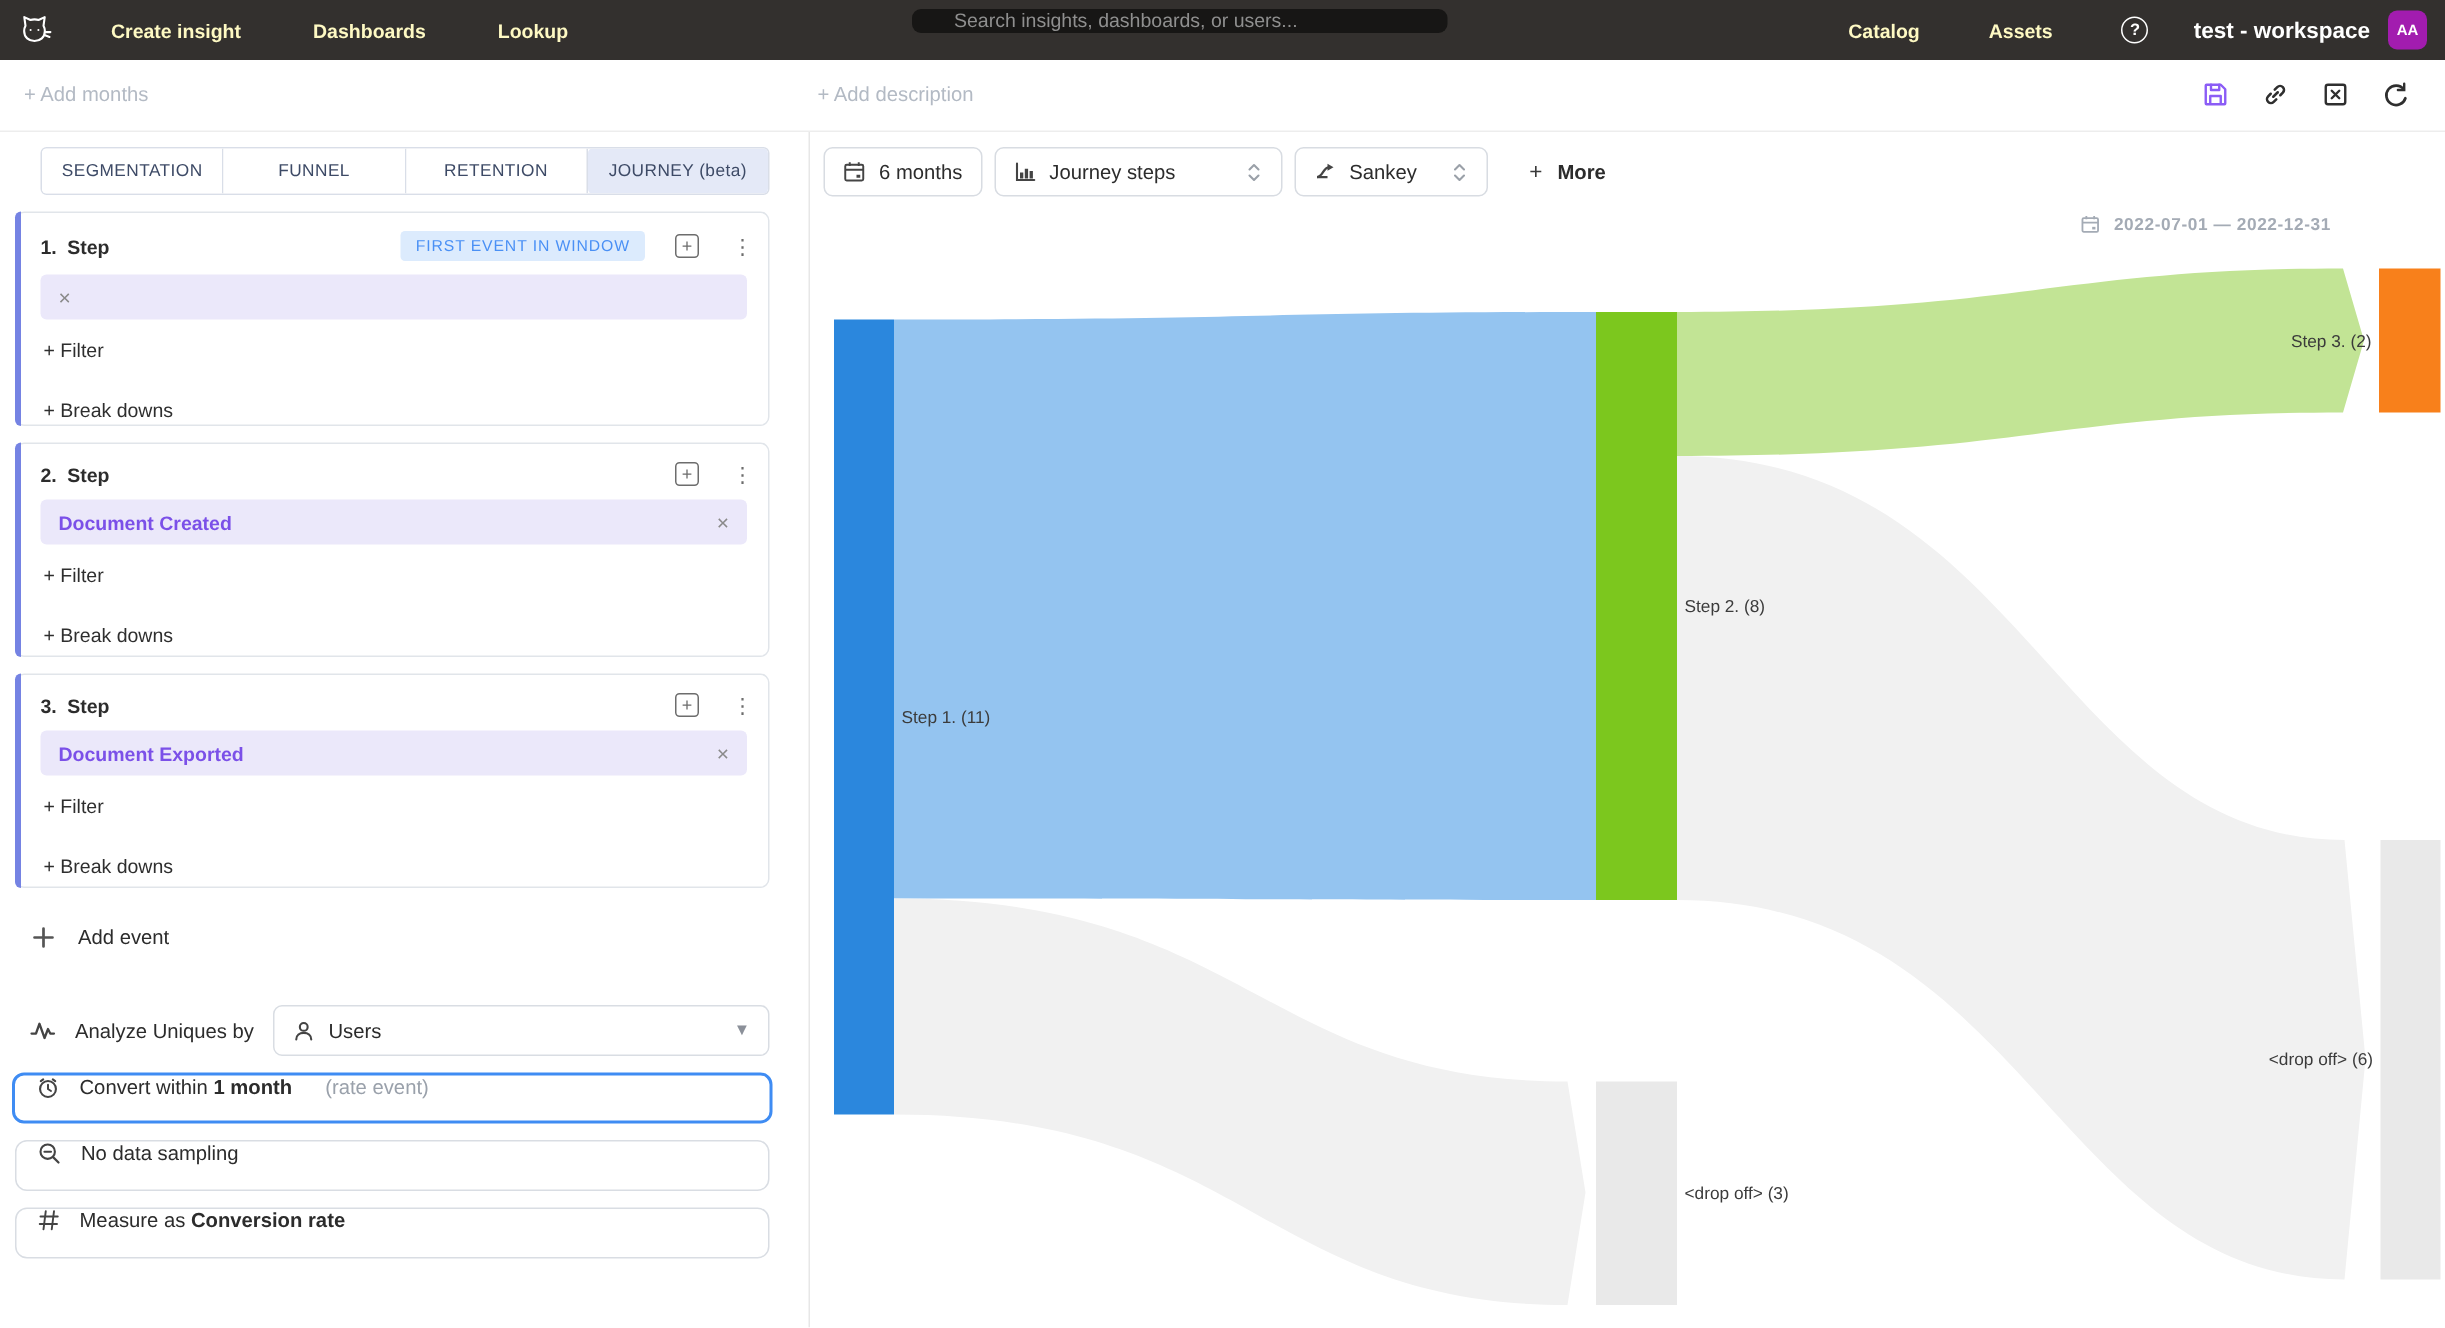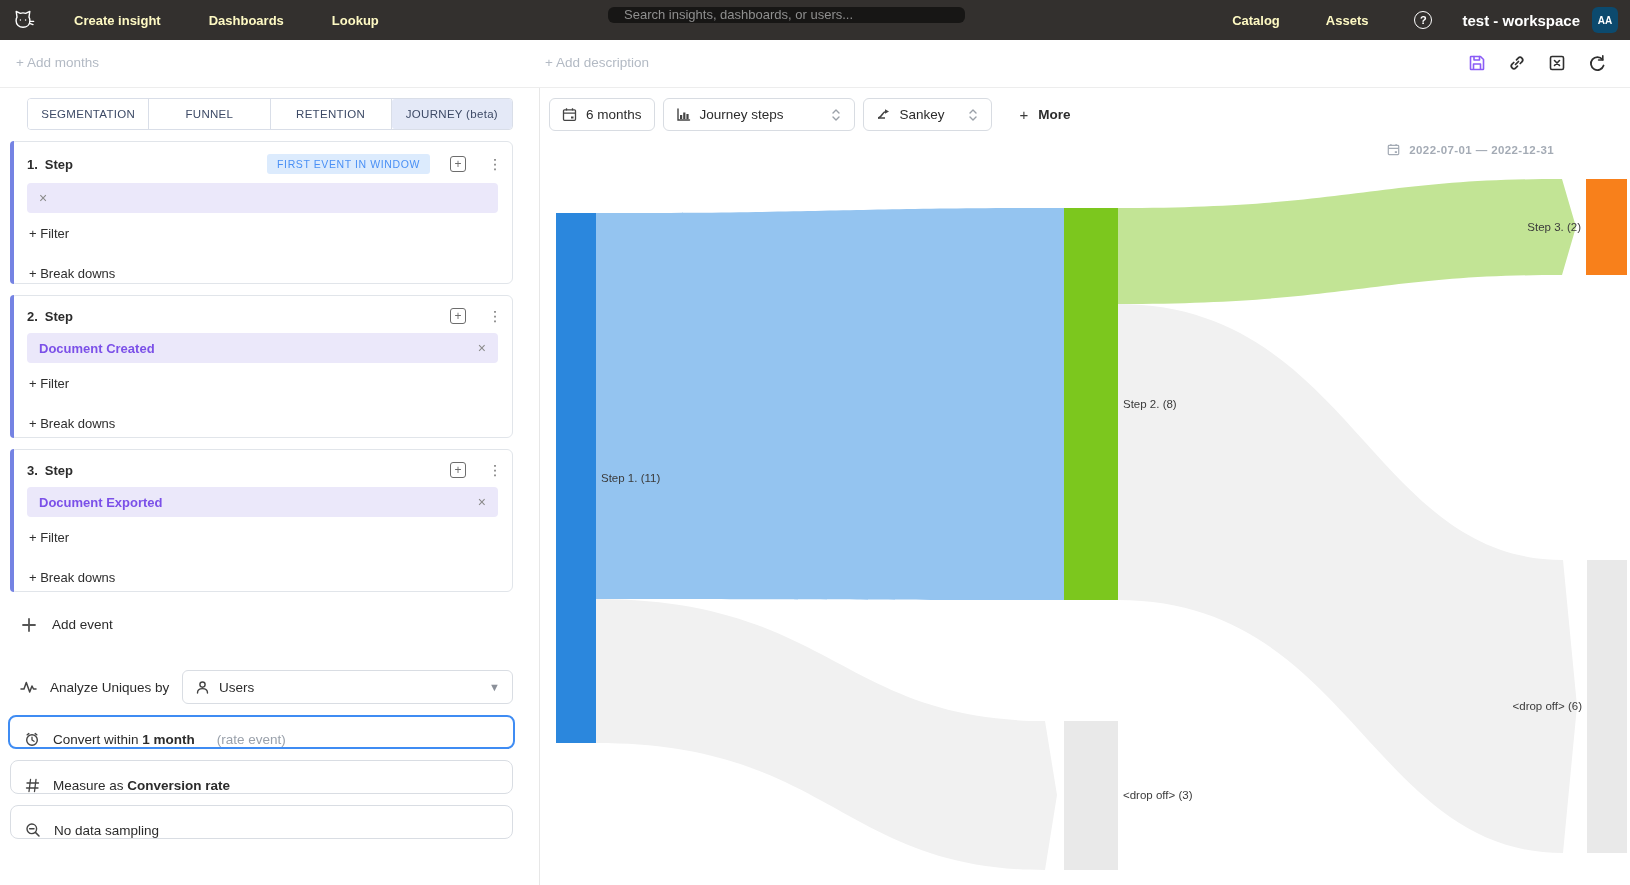--- a/index.html
+++ b/index.html
@@ -13,30 +13,30 @@
   .topnav {
     position:absolute; top:0; left:0; width:1630px; height:40px;
     background:#33302e; display:flex; align-items:center; color:#fff;
   }
   .topnav .logo { margin-left:10px; width:26px; height:26px; display:flex; align-items:center; justify-content:center; }
   .nav-item { font-size:13px; font-weight:bold; color:#fef9c3; margin-left:48px; cursor:pointer; }
   .nav-item.first { margin-left:38px; }
   .search-wrap { position:absolute; left:608px; top:5px; }
   .search-input {
     width:357px; height:16px; background:#171615; border:none; border-radius:6px;
-    color:#cfcfcf; font-size:13px; padding:0 16px; outline:none;
+    color:#cfcfcf; font-size:13px; padding:0 28px; outline:none;
     font-family:"Liberation Sans", sans-serif;
   }
   .search-input::placeholder { color:#8f8f8f; }
   .topnav-right { position:absolute; right:0; top:0; height:40px; display:flex; align-items:center; }
   .topnav-right .nav-item { margin-left:0; margin-right:46px; }
   .help-icon { width:18px; height:18px; border:1.5px solid #fff; border-radius:50%; color:#fff;
     font-size:11px; font-weight:bold; display:flex; align-items:center; justify-content:center; margin-right:30px; cursor:pointer; }
   .workspace { font-size:15px; font-weight:bold; margin-right:12px; }
-  .avatar { width:26px; height:26px; border-radius:6px; background:#0c4a6e; color:#fff;
+  .avatar { width:26px; height:26px; border-radius:6px; background:#a21caf; color:#fff;
     font-size:10px; font-weight:bold; display:flex; align-items:center; justify-content:center; margin-right:12px; cursor:pointer; }
 
   
   .header-row {
     position:absolute; top:40px; left:0; width:1630px; height:48px; background:#fff;
     border-bottom:1px solid #ededed;
   }
   .add-title { position:absolute; left:16px; top:15px; font-size:13.5px; color:#b3bac4; cursor:pointer; }
   .add-description { position:absolute; left:545px; top:15px; font-size:13.5px; color:#b3bac4; cursor:pointer; }
   .header-icons { position:absolute; right:22px; top:12px; display:flex; gap:18px; align-items:center; }
@@ -94,21 +94,21 @@
   .analyze-row { display:flex; align-items:center; margin:38px 0 0 10px; }
   .analyze-label { font-size:13.5px; color:#2c2c2c; margin-left:13px; }
   .select-box {
     margin-left:auto; width:331px; height:34px; border:1px solid #d9dde3; border-radius:6px;
     display:flex; align-items:center; padding:0 12px; cursor:pointer; background:#fff;
   }
   .select-box .sel-label { font-size:13.5px; color:#2c2c2c; margin-left:9px; flex:1; }
   .caret-down { color:#8b9099; font-size:11px; }
 
   .opt-box {
-    height:34px; border:1px solid #d9dde3; border-radius:8px; display:flex; align-items:flex-end;
+    height:34px; border:1px solid #d9dde3; border-radius:8px; display:flex; align-items:flex-start;
     padding:0 14px; margin-top:11px; cursor:pointer; background:#fff;
   }
   .opt-box.focus { border:2px solid #3f8cf3; margin-left:-2px; margin-right:-2px; }
   .opt-text { font-size:13.5px; color:#2c2c2c; margin-left:13px; }
   .opt-text b { font-weight:bold; }
   .opt-hint { font-size:13.5px; color:#9aa1ab; margin-left:22px; }
 
   
   .right-panel { position:absolute; top:88px; left:541px; width:1089px; height:797px; background:#fff; }
   .chart-toolbar { position:absolute; top:10px; left:8px; display:flex; align-items:flex-start; gap:8px; z-index:5; }
@@ -278,36 +278,36 @@
       <path d="M3.2 3.8 L4.8 2.6 M12.8 3.8 L11.2 2.6" stroke="#444" stroke-width="1.4" stroke-linecap="round"></path>
     </svg>
     <span class="opt-text">
       <span>Convert within</span>
       <b>1 month</b>
     </span>
     <span class="opt-hint">(rate event)</span>
   </div>
 
   <div class="opt-box">
+    <svg width="16" height="16" viewBox="0 0 16 16">
+      <circle cx="6.8" cy="6.8" r="4.8" fill="none" stroke="#444" stroke-width="1.4"></circle>
+      <path d="M4.6 6.8 H9" stroke="#444" stroke-width="1.4" stroke-linecap="round"></path>
+      <path d="M10.4 10.4 L14 14" stroke="#444" stroke-width="1.5" stroke-linecap="round"></path>
+    </svg>
+    <span class="opt-text">No data sampling</span>
+  </div>
+
+  <div class="opt-box">
     <svg width="15" height="15" viewBox="0 0 15 15">
       <path d="M5.5 1.5 L4 13.5 M11 1.5 L9.5 13.5 M2 5 H13.5 M1.5 10 H13" stroke="#444" stroke-width="1.3" stroke-linecap="round"></path>
     </svg>
     <span class="opt-text">
       <span>Measure as</span>
       <b>Conversion rate</b>
     </span>
-  </div>
-
-  <div class="opt-box">
-    <svg width="16" height="16" viewBox="0 0 16 16">
-      <circle cx="6.8" cy="6.8" r="4.8" fill="none" stroke="#444" stroke-width="1.4"></circle>
-      <path d="M4.6 6.8 H9" stroke="#444" stroke-width="1.4" stroke-linecap="round"></path>
-      <path d="M10.4 10.4 L14 14" stroke="#444" stroke-width="1.5" stroke-linecap="round"></path>
-    </svg>
-    <span class="opt-text">No data sampling</span>
   </div>
 
 </div>
 
 <div class="right-panel">
 
   <div class="chart-toolbar">
     <div class="tb-btn">
       <svg width="15" height="15" viewBox="0 0 15 15">
         <rect x="1.5" y="2.8" width="12" height="10.5" rx="1" fill="none" stroke="#444" stroke-width="1.3"></rect>

